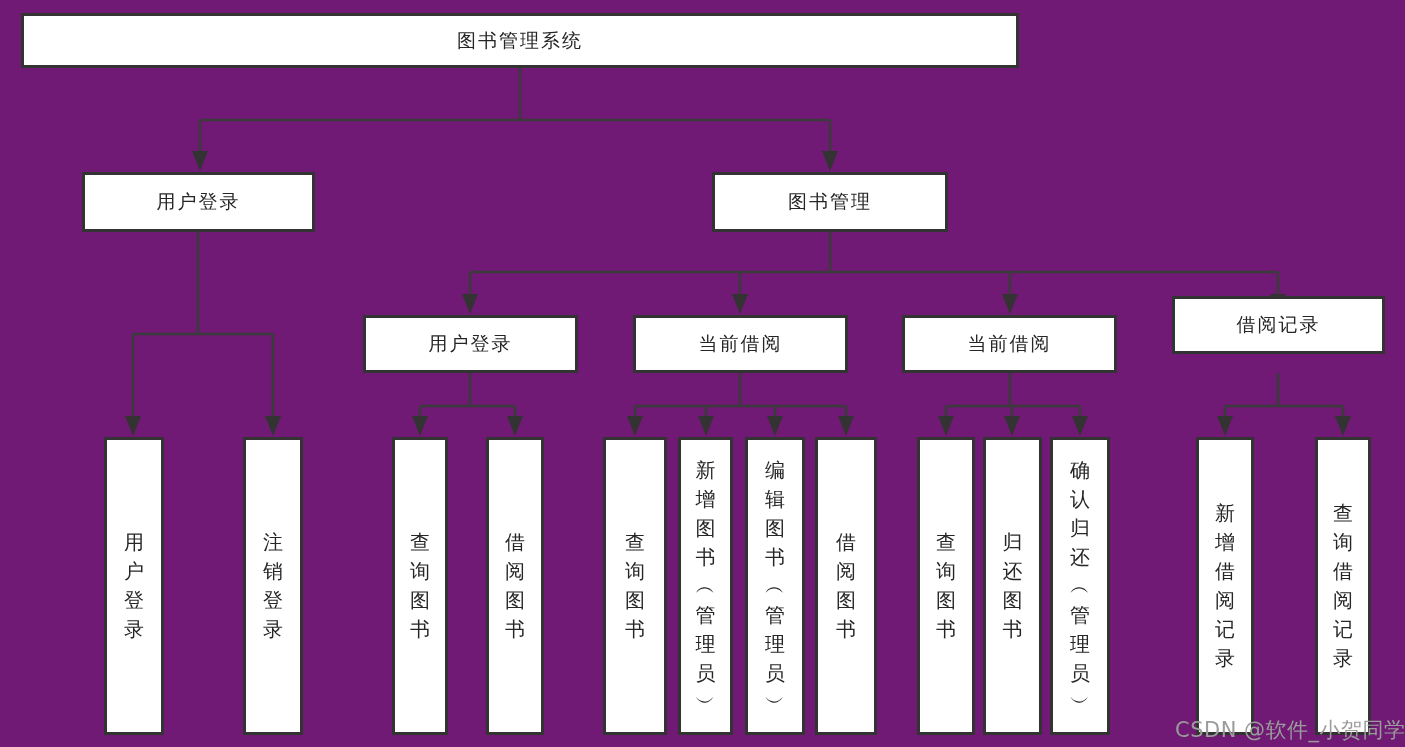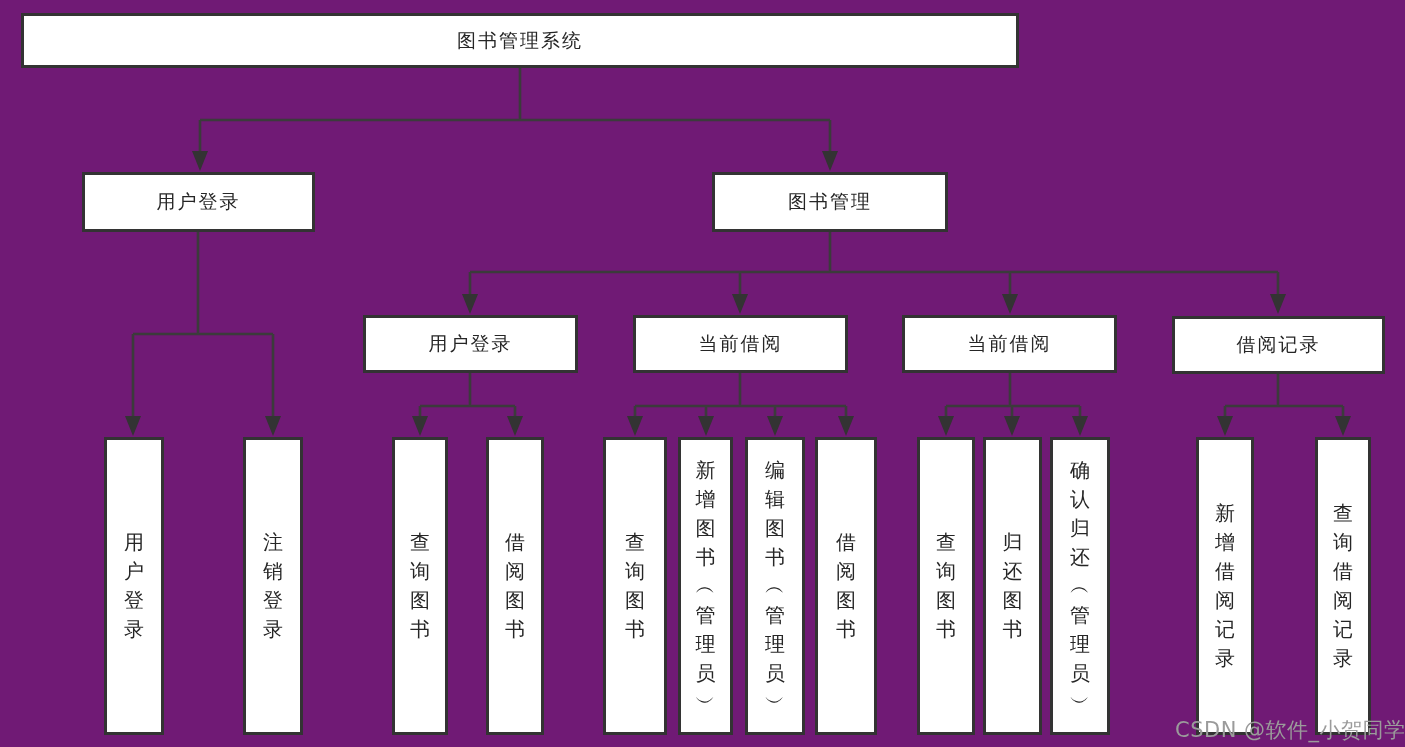--- a/index.html
+++ b/index.html
@@ -77,21 +77,21 @@
 
   <div class="node" style="left:363px;top:315px;width:215px;height:58px">
     <span>用户登录</span>
   </div>
   <div class="node" style="left:633px;top:315px;width:215px;height:58px">
     <span>当前借阅</span>
   </div>
   <div class="node" style="left:902px;top:315px;width:215px;height:58px">
     <span>当前借阅</span>
   </div>
-  <div class="node" style="left:1172px;top:316px;width:213px;height:58px">
+  <div class="node" style="left:1172px;top:296px;width:213px;height:58px">
     <span>借阅记录</span>
   </div>
 
   <div class="node leaf" style="left:104px;top:437px;width:60px;height:298px">
     <span class="vtext">
         <div class="vchar">用</div>
         <div class="vchar">户</div>
         <div class="vchar">登</div>
         <div class="vchar">录</div>
       </span>

